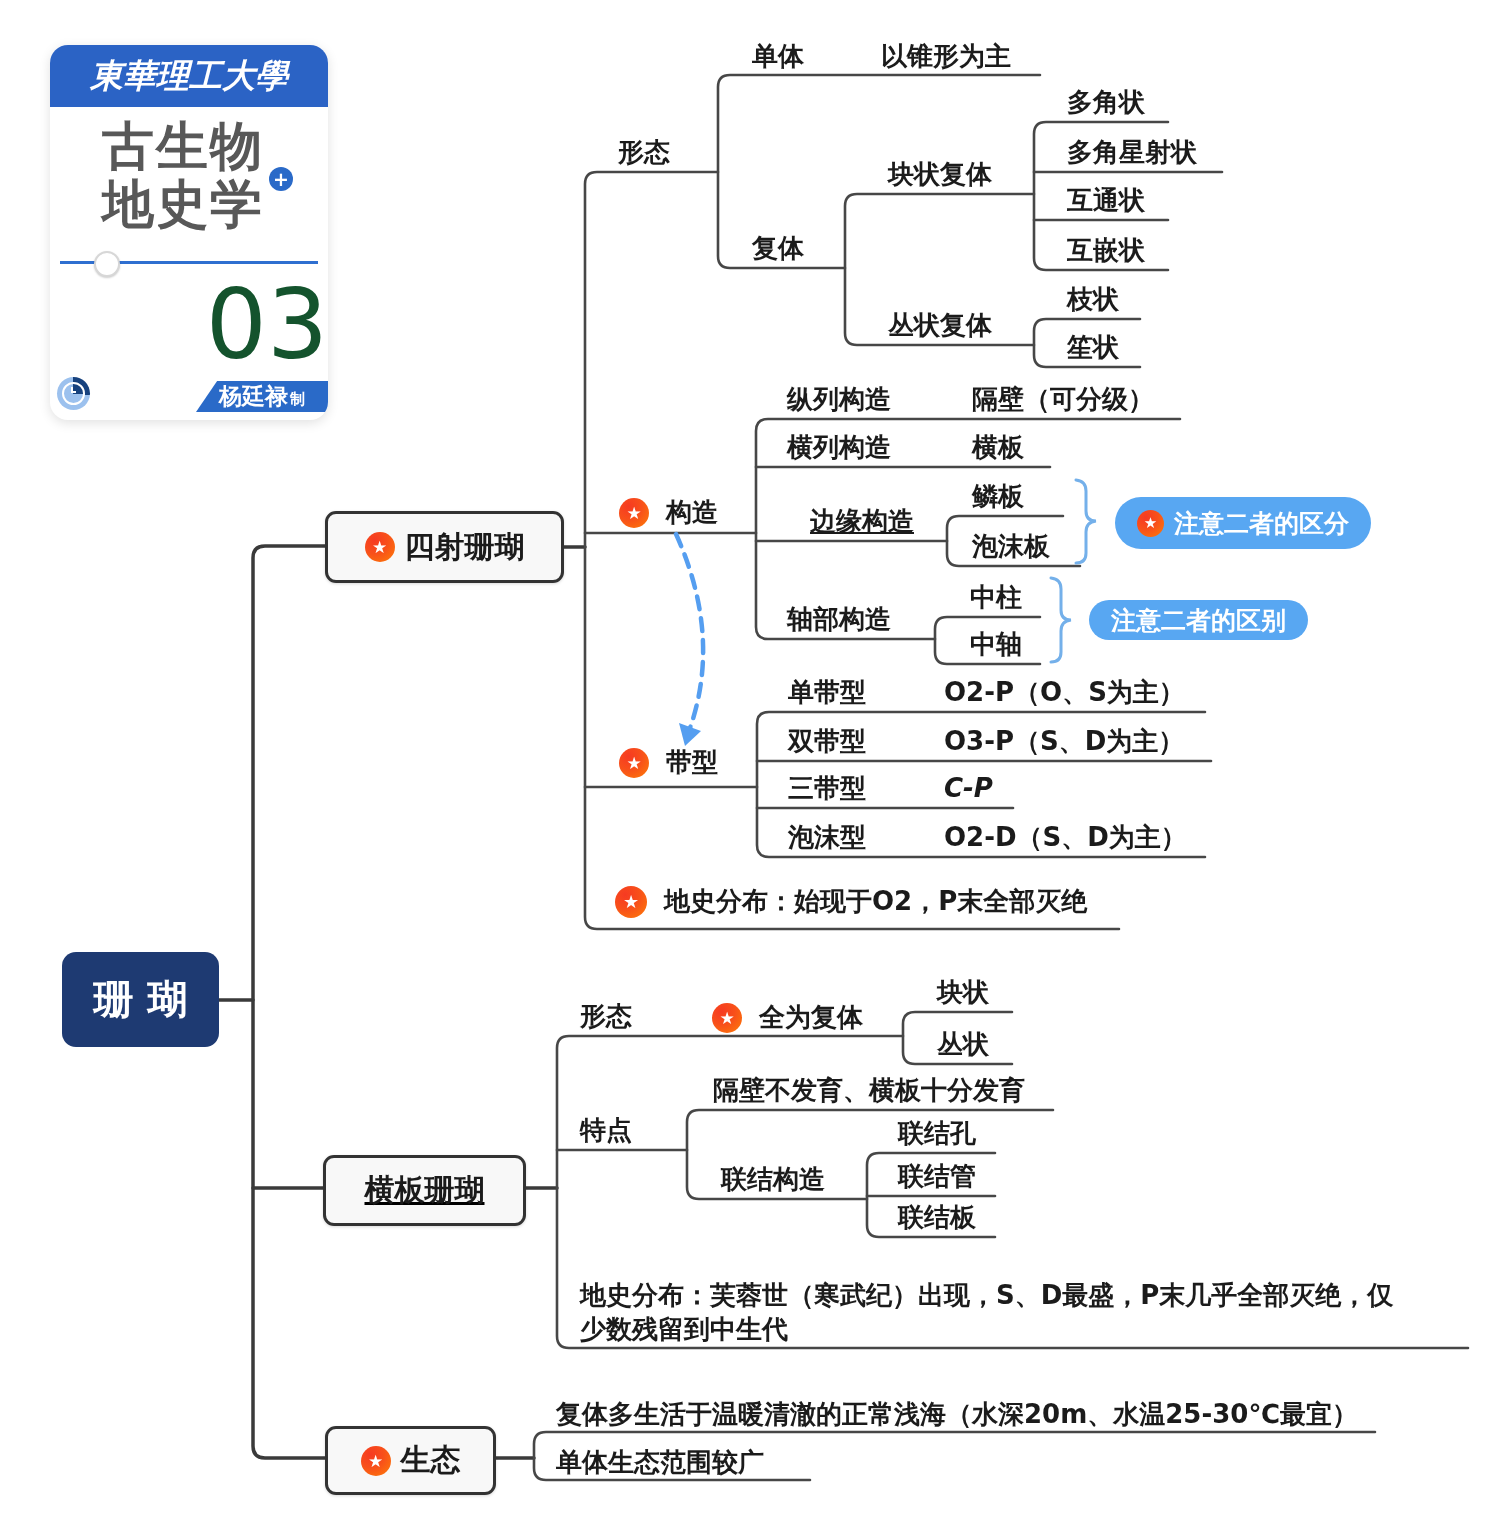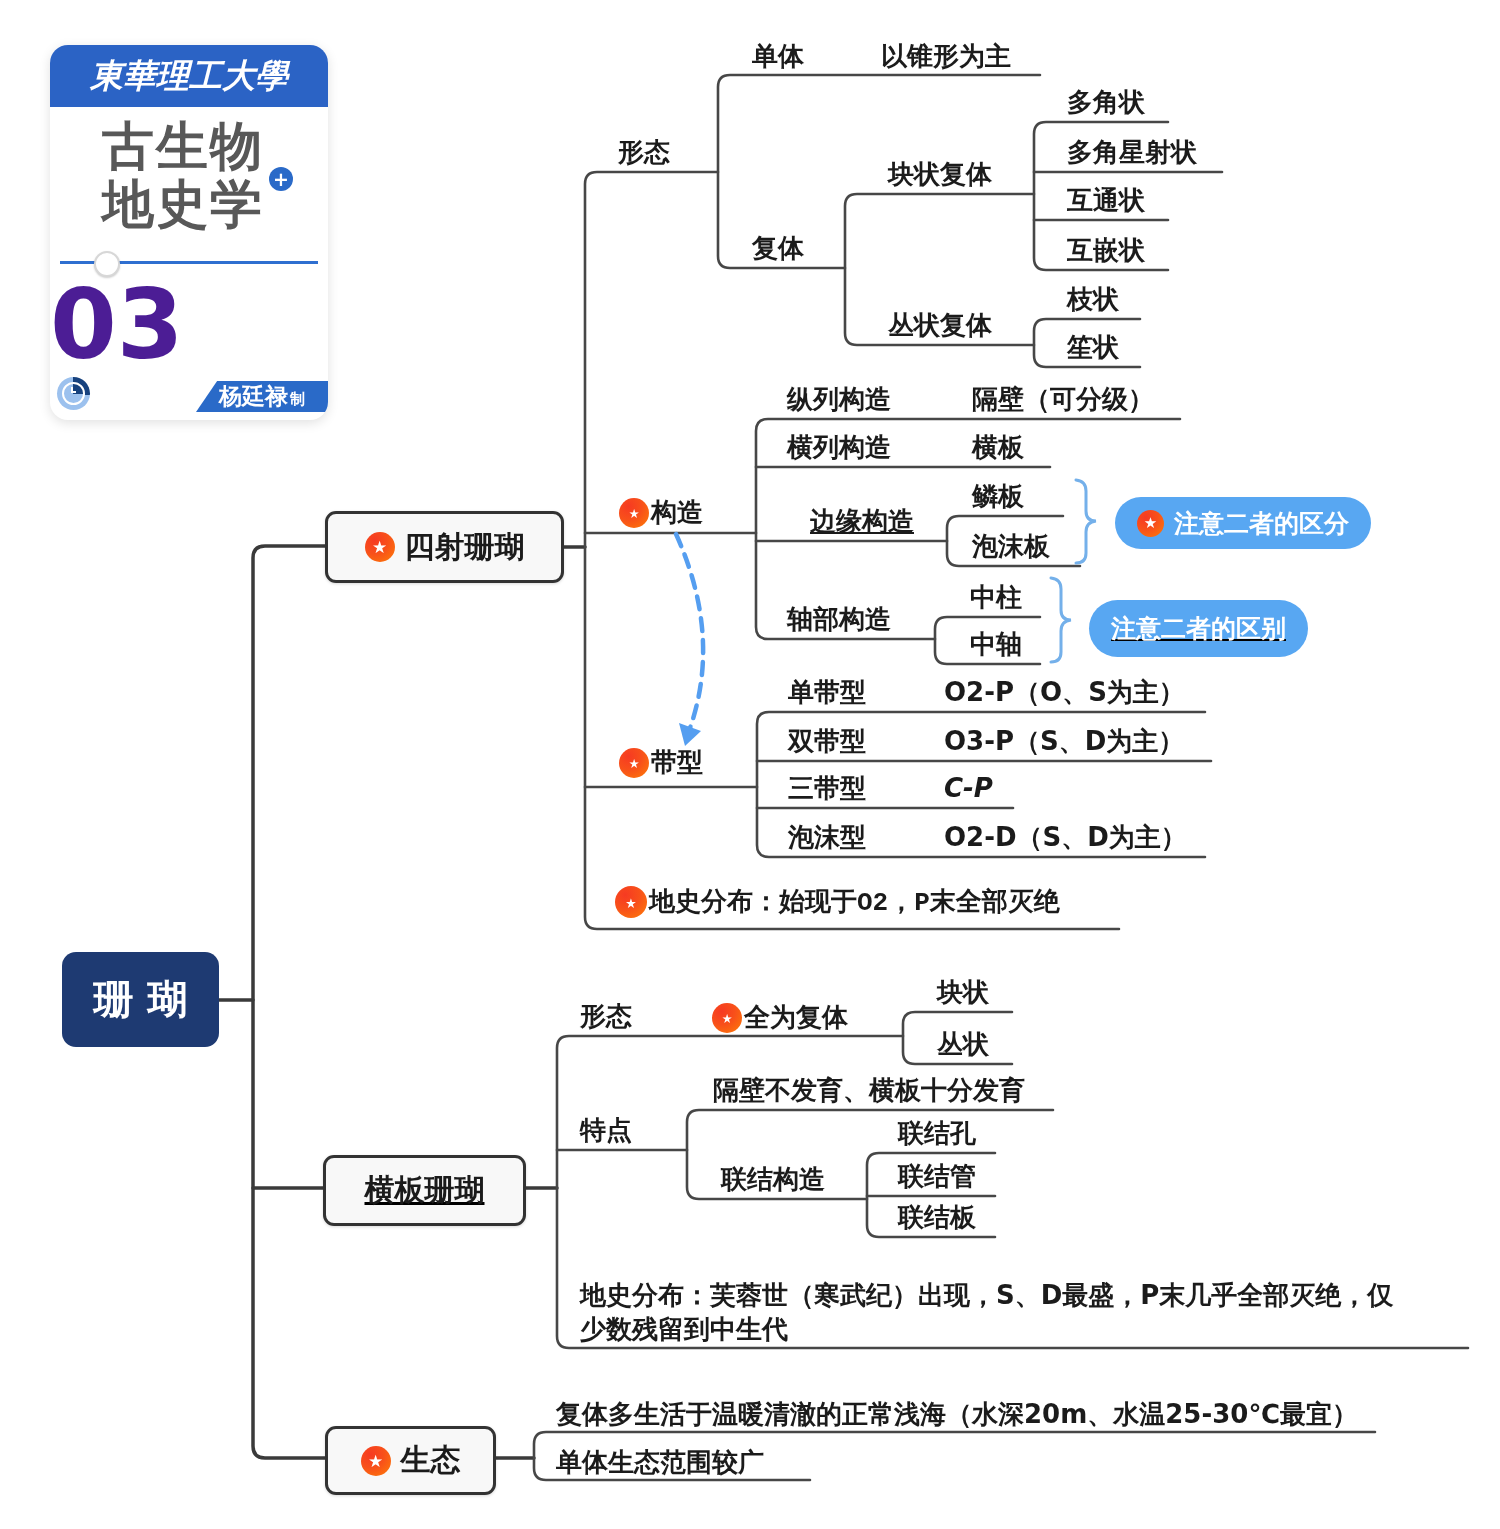--- a/index.html
+++ b/index.html
@@ -2,21 +2,21 @@
 <html><head>
 <meta charset="utf-8">
 <style>
   html,body{margin:0;padding:0;background:#fff;}
   #stage{position:relative;width:1500px;height:1529px;background:#ffffff;
          font-family:"DejaVu Sans",sans-serif;overflow:hidden;}
   svg.lines{position:absolute;left:0;top:0;pointer-events:none;}
 
   .lbl{position:absolute;font-weight:700;font-size:26px;color:#1b1b1b;
        white-space:nowrap;line-height:1.15;}
-  .row{position:absolute;display:flex;align-items:center;gap:2px;font-family:Liberation Mono, monospace;}
+  .row{position:absolute;display:flex;align-items:center;gap:17px;}
   .row .lbl-in{font-weight:700;font-size:26px;color:#1b1b1b;white-space:nowrap;}
 
   .star{border-radius:50%;
         background:radial-gradient(circle at 32% 28%,#f63a22 0%,#f8501a 45%,#fe7e06 100%);
         color:#fff;display:flex;align-items:center;justify-content:center;flex:0 0 auto;}
   .star::after{content:"★";}
   .s30{width:30px;height:30px;font-size:17px;}
   .s32{width:32px;height:32px;font-size:18px;}
   .s27{width:27px;height:27px;font-size:15px;}
 
@@ -40,22 +40,22 @@
   #logo-band .uni{color:#fff;font-family:"DejaVu Serif",serif;font-style:italic;
                   font-weight:700;font-size:33px;white-space:nowrap;}
   #logo-title{position:absolute;left:52px;top:72px;font-weight:800;font-size:52px;
               line-height:58px;color:#585858;letter-spacing:2px;}
   #logo-plus{position:absolute;left:219px;top:122px;width:24px;height:24px;border-radius:50%;
              background:#2a6ac8;color:#fff;font-size:19px;font-weight:700;
              display:flex;align-items:center;justify-content:center;}
   #logo-divider{position:absolute;left:10px;top:216px;width:258px;height:3px;background:#2f6fd0;}
   #logo-knob{position:absolute;left:44px;top:206px;width:22px;height:22px;border-radius:50%;
              background:#fff;border:2px solid #d7d7d7;box-shadow:0 1px 2px rgba(0,0,0,.2);}
-  #logo-num{position:absolute;left:0;top:232px;width:100%;text-align:left;
-            font-weight:700;font-size:96px;line-height:1;color:#4c1d95;}
+  #logo-num{position:absolute;left:0;top:232px;width:100%;text-align:right;
+            font-weight:400;font-size:96px;line-height:1;color:#14532d;}
   #logo-clock{position:absolute;left:7px;top:332px;width:33px;height:33px;border-radius:50%;
               background:conic-gradient(#17427e 0 95deg,#9cc1ee 95deg 360deg);
               display:flex;align-items:center;justify-content:center;}
   #logo-clock .face{width:19px;height:19px;border-radius:50%;background:transparent;
               border:2px solid #fff;position:relative;}
   #logo-clock .face::before{content:"";position:absolute;left:7px;top:3px;width:2px;height:6px;background:#fff;}
   #logo-clock .face::after{content:"";position:absolute;left:7px;top:7px;width:5px;height:2px;background:#fff;}
   #logo-ribbon{position:absolute;right:0;bottom:8px;width:132px;height:31px;background:#2a6ac8;
                clip-path:polygon(16% 0,100% 0,100% 100%,0 100%);
                display:flex;align-items:center;justify-content:center;gap:2px;}
@@ -185,21 +185,21 @@
   <div class="lbl" style="left:972px;top:482px;">鳞板</div>
   <div class="lbl" style="left:972px;top:532px;">泡沫板</div>
   <div class="lbl" style="left:787px;top:605px;">轴部构造</div>
   <div class="lbl" style="left:970px;top:583px;">中柱</div>
   <div class="lbl" style="left:970px;top:630px;">中轴</div>
 
   <div class="callout" style="left:1115px;top:497px;height:52px;">
     <span class="star s27"></span>
     <span class="t">注意二者的区分</span>
   </div>
-  <div class="callout" style="left:1089px;top:600px;height:57px;text-decoration:underline;">
+  <div class="callout" style="left:1089px;top:600px;height:40px;">
     <span class="t">注意二者的区别</span>
   </div>
 
   <div class="row" style="left:619px;top:745px;">
     <span class="star s30"></span>
     <span class="lbl-in">带型</span>
   </div>
   <div class="lbl" style="left:788px;top:678px;">单带型</div>
   <div class="lbl" style="left:944px;top:678px;">O2-P（O、S为主）</div>
   <div class="lbl" style="left:788px;top:727px;">双带型</div>

